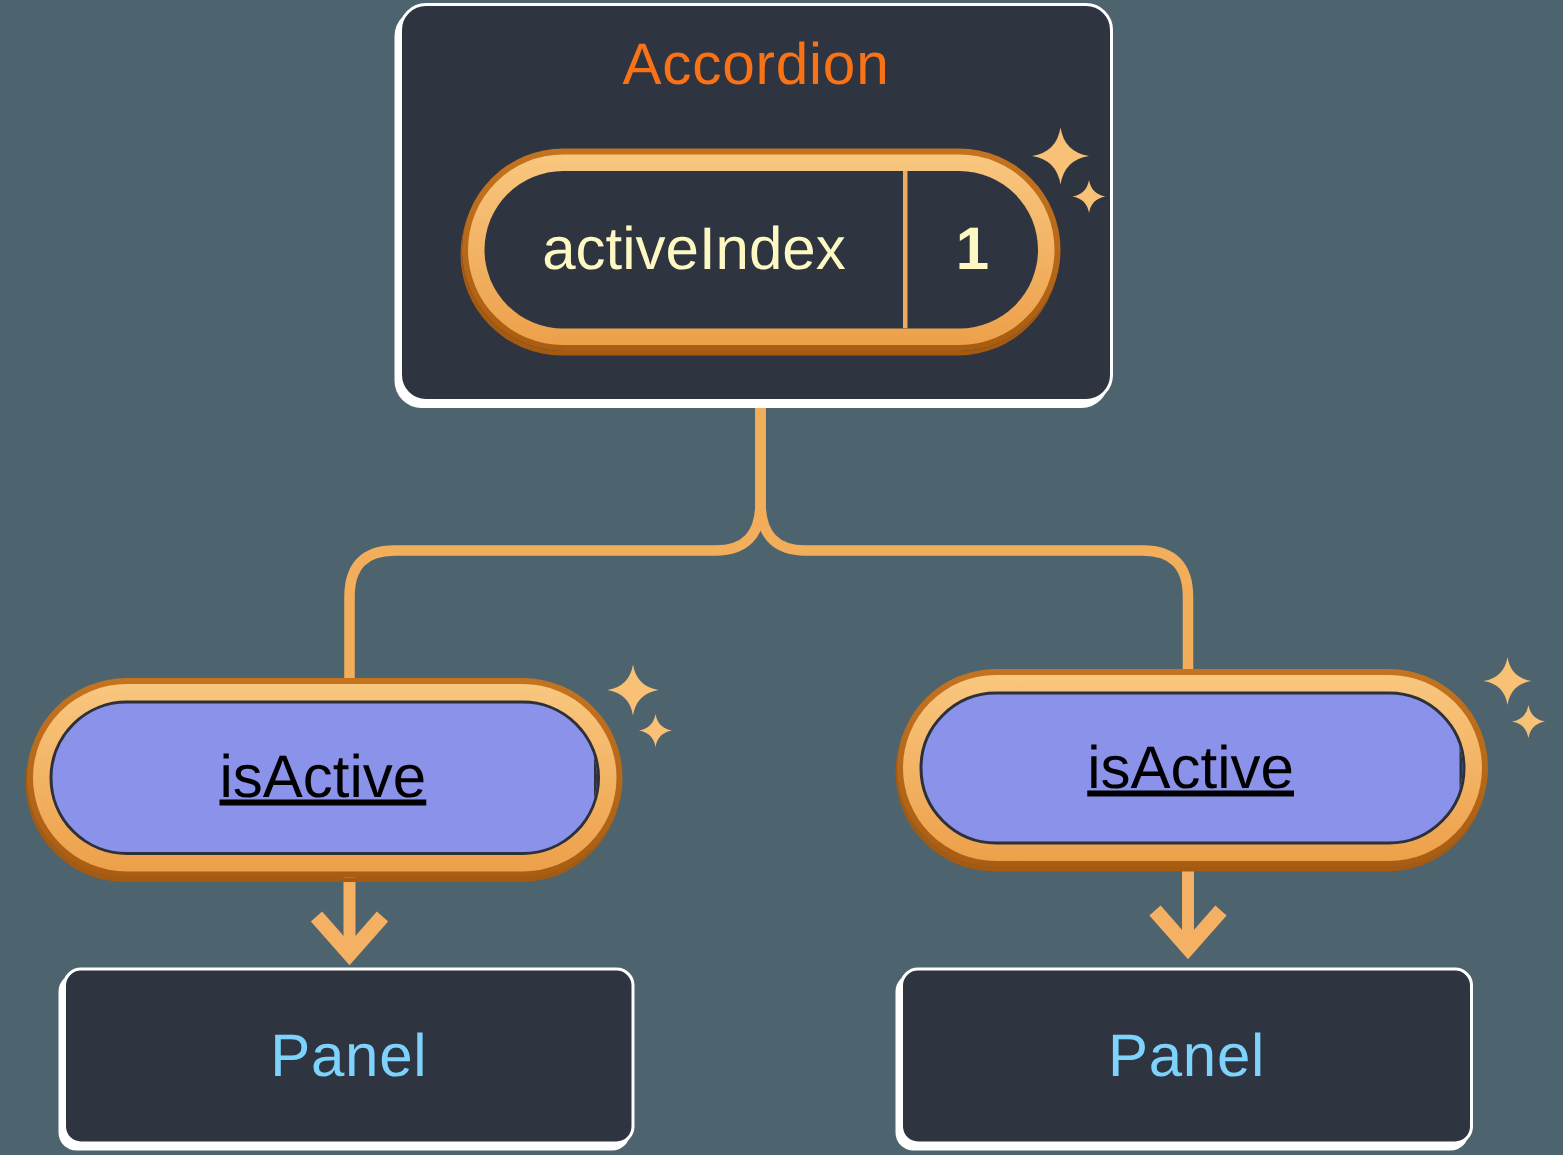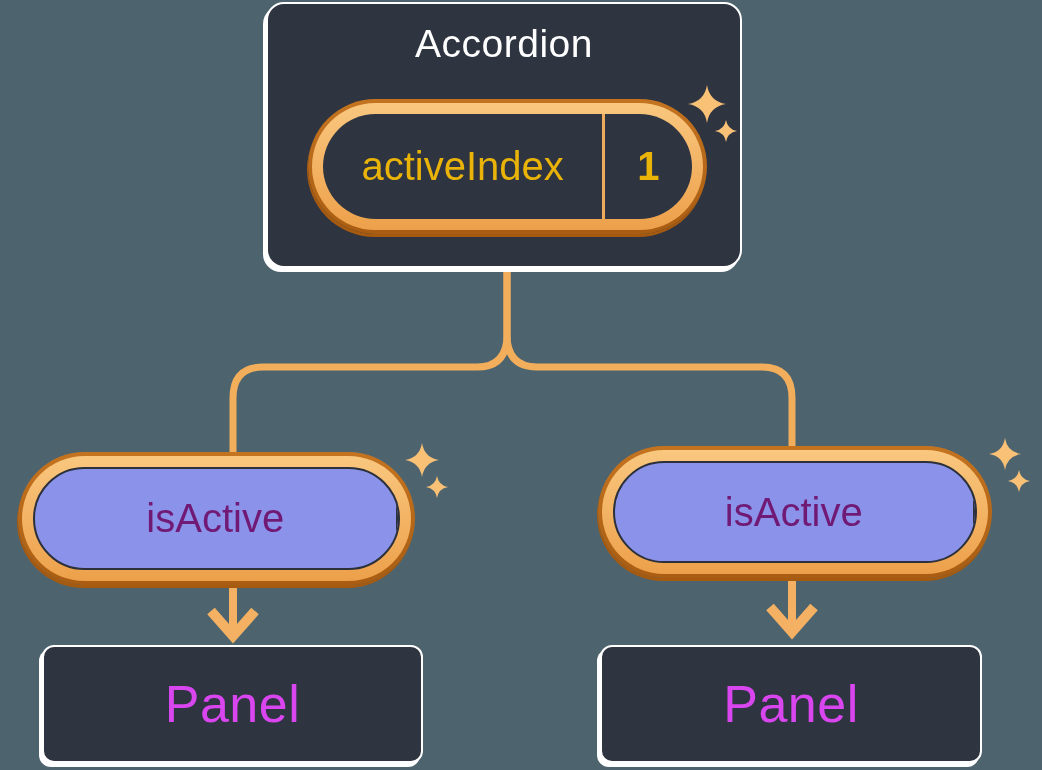--- a/index.html
+++ b/index.html
@@ -42,26 +42,26 @@
     border-radius: 12px;
     display: flex; align-items: center; justify-content: center;
   }
   .panel-left  { left: 42px; }
   .panel-right { left: 600px; width: 382px; }
   .box-title {
     padding-top: 18px;
     text-align: center;
     font-size: 39px;
     font-weight: 500;
-    color: #ffffff;
+    color: #f97316;
     letter-spacing: 0.5px;
   }
   .panel-label {
-    font-size: 52px;
-    color: #d946ef;
+    font-size: 40px;
+    color: #7dd3fc;
     letter-spacing: 0.5px;
     text-align: right;
   }
   
   .ring {
     position: absolute;
     box-sizing: border-box;
     border-radius: 999px;
     background: linear-gradient(180deg, #c4731f 0%, #a95d12 100%);
     padding: 4px;
@@ -94,22 +94,22 @@
   .cell {
     display: flex;
     align-items: center;
     justify-content: center;
     font-size: 40px;
   }
   .cell-name  { flex: 1.4; }
   .cell-value { flex: 1; font-weight: bold; }
   .pill-root .cell-name  { flex: 3.2; }
   .pill-root .cell-value { flex: 1; }
-  .txt-purple { color: #eab308; }
-  .txt-dark   { color: #701a75; }
+  .txt-purple { color: #fef9c3; }
+  .txt-dark   { color: #000000; text-decoration: underline; }
   .divider { width: 2.5px; flex: none; }
   .div-orange { background: #efab5c; }
   .div-dark   { background: #2b303a; }
   .sparkles {
     position: absolute;
     z-index: 4;
   }
   .sp-top   { left: 680px; top: 76px; }
   .sp-left  { left: 396px; top: 438px; }
   .sp-right { left: 982px; top: 432px; }

